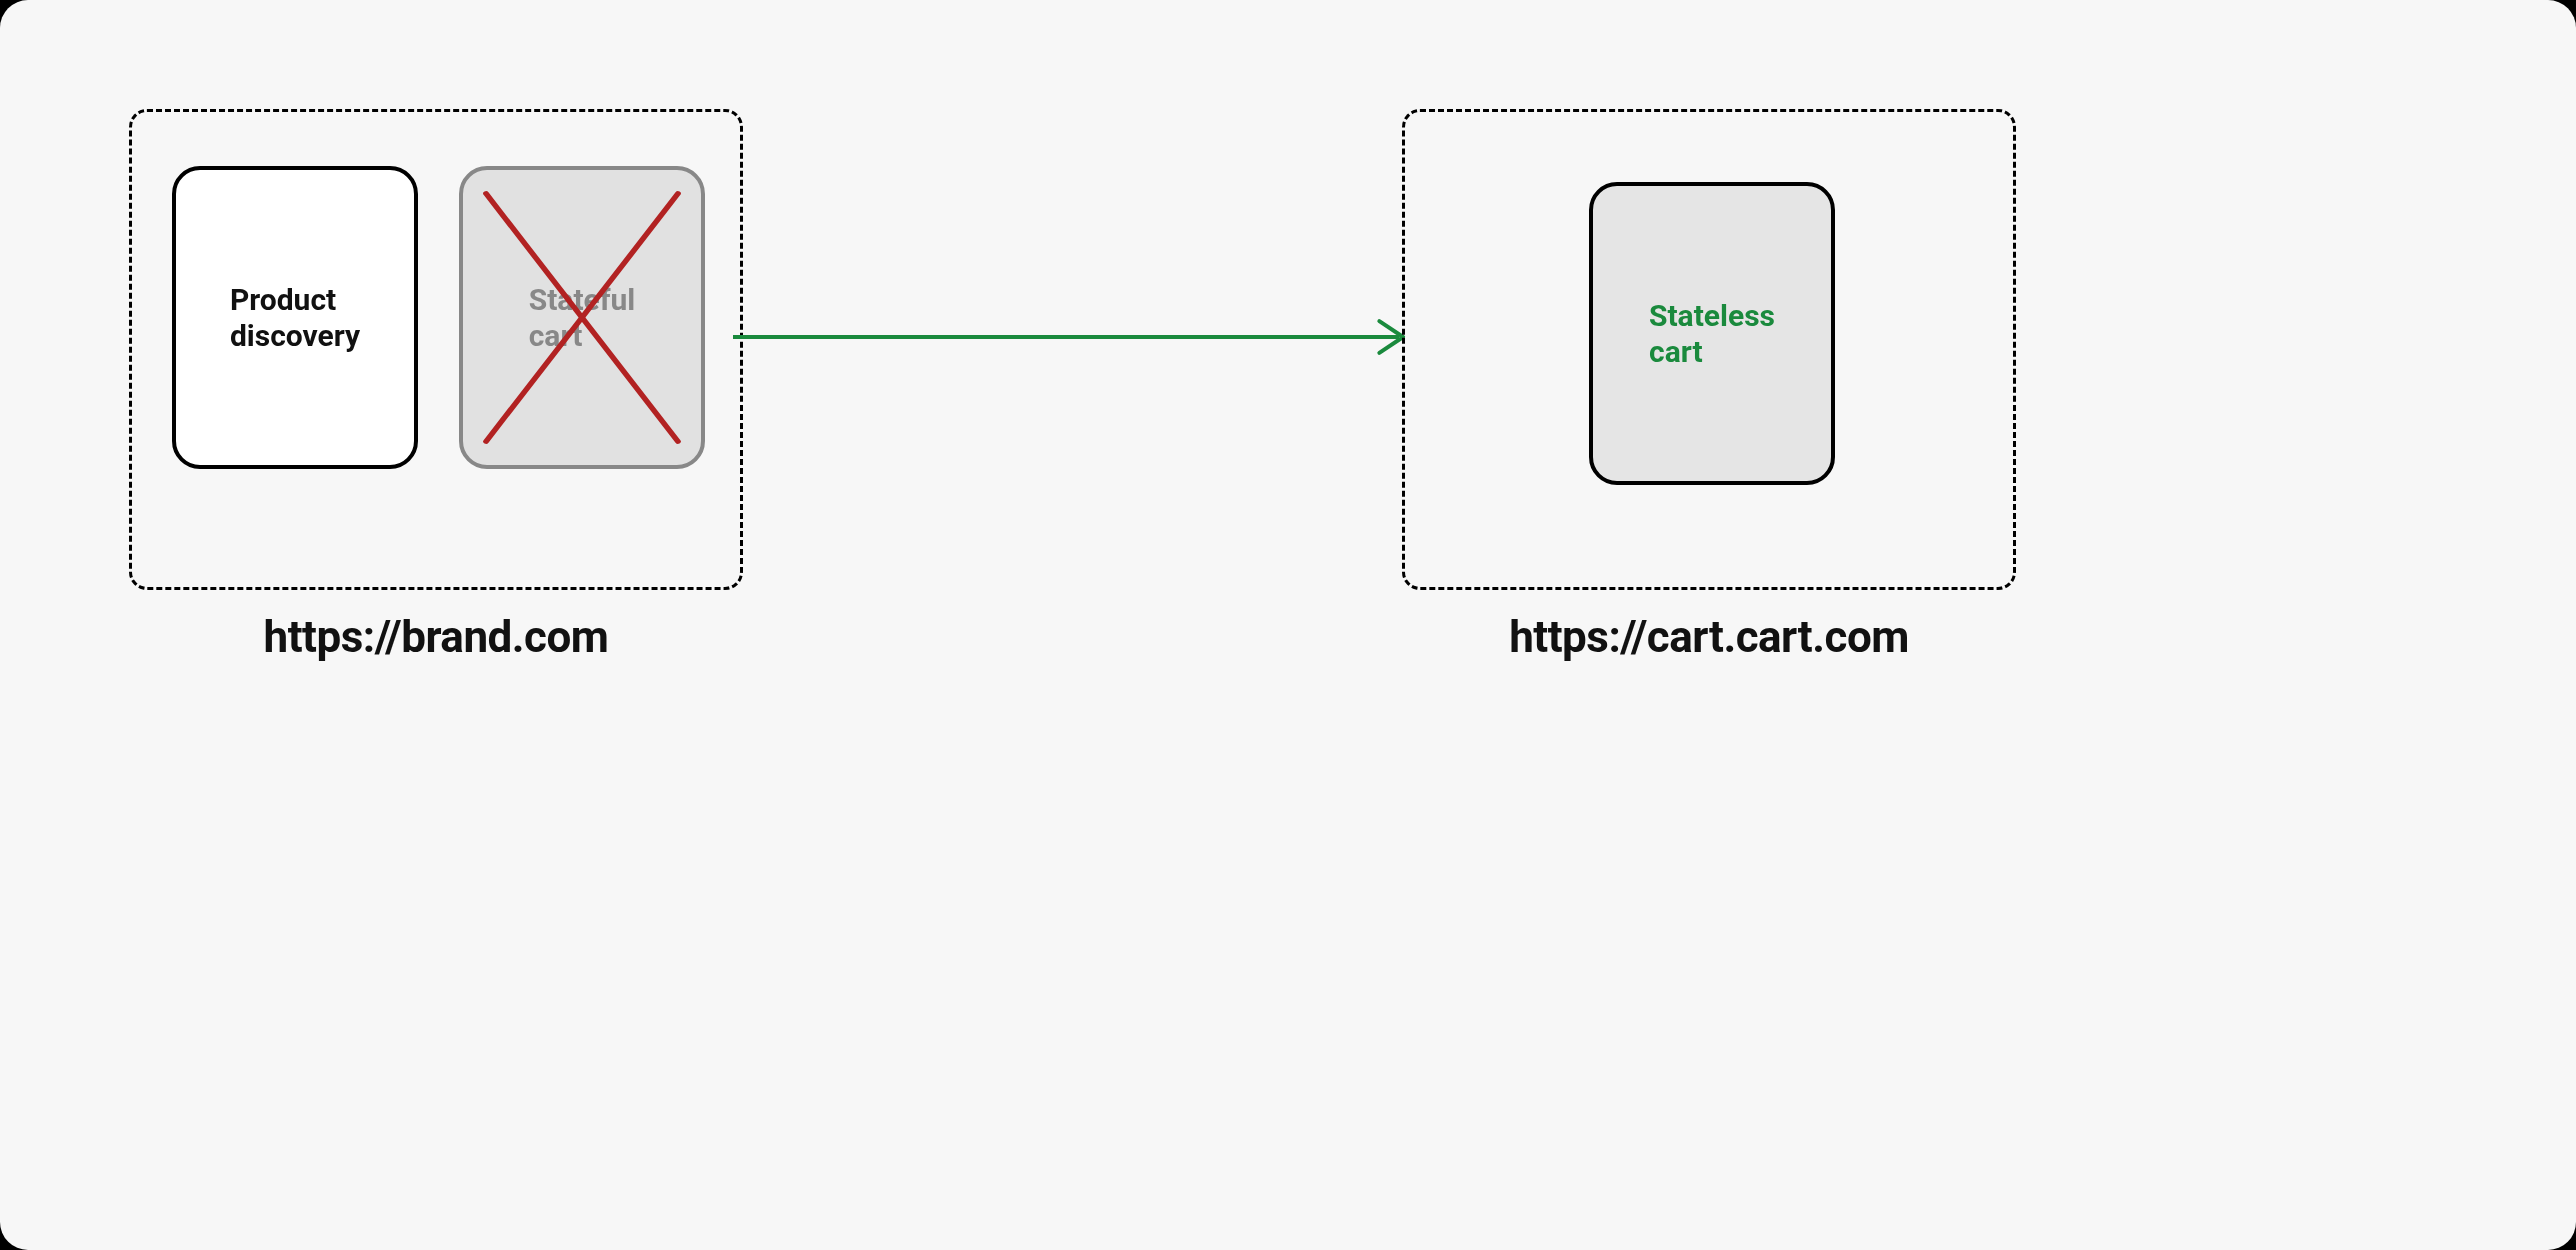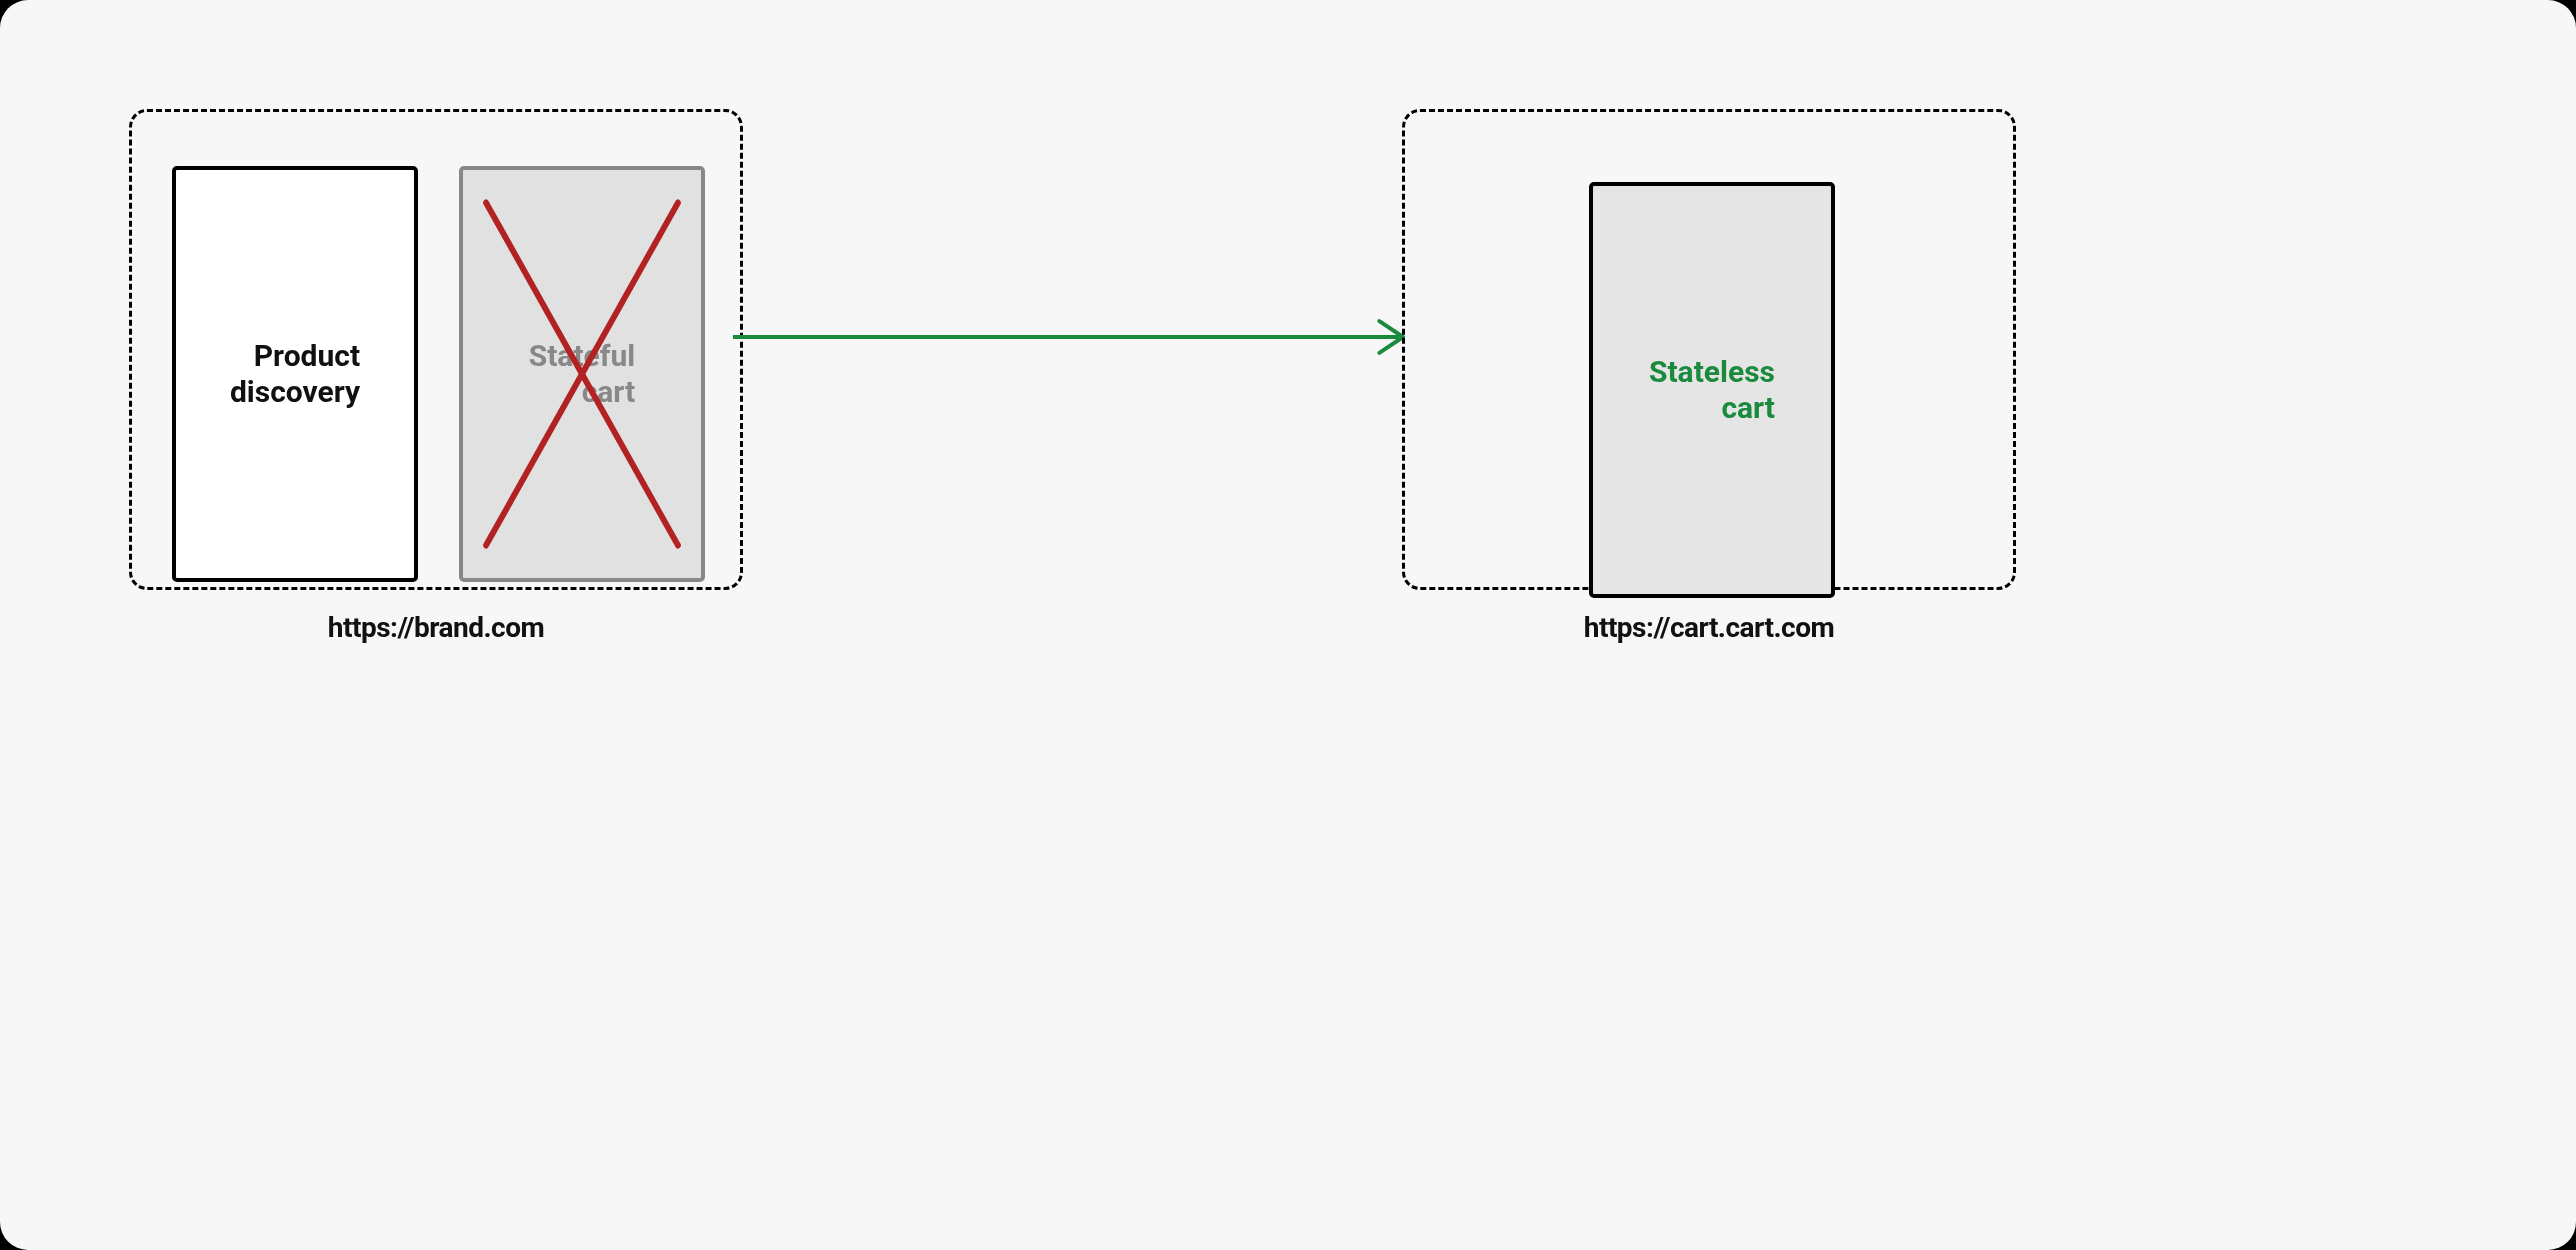--- a/index.html
+++ b/index.html
@@ -36,34 +36,34 @@
     width: 614px;
     height: 481px;
   }
   .zone-label {
     position: absolute;
     top: 100%;
     left: 0;
     width: 100%;
     text-align: center;
     font-weight: 700;
-    font-size: 28px;
+    font-size: 44px;
     color: #111;
     padding-top: 24px;
     letter-spacing: -0.5px;
   }
   .card {
     position: absolute;
     width: 246px;
-    height: 416px;
-    border-radius: 5px;
+    height: 303px;
+    border-radius: 28px;
     display: flex;
     align-items: center;
     justify-content: center;
-    text-align: right;
+    text-align: left;
     font-weight: 700;
     font-size: 30px;
     line-height: 1.2;
     padding: 0 10px;
   }
   .card-product {
     border: 4px solid #000;
     background: #fff;
     color: #111;
     left: 40px;

